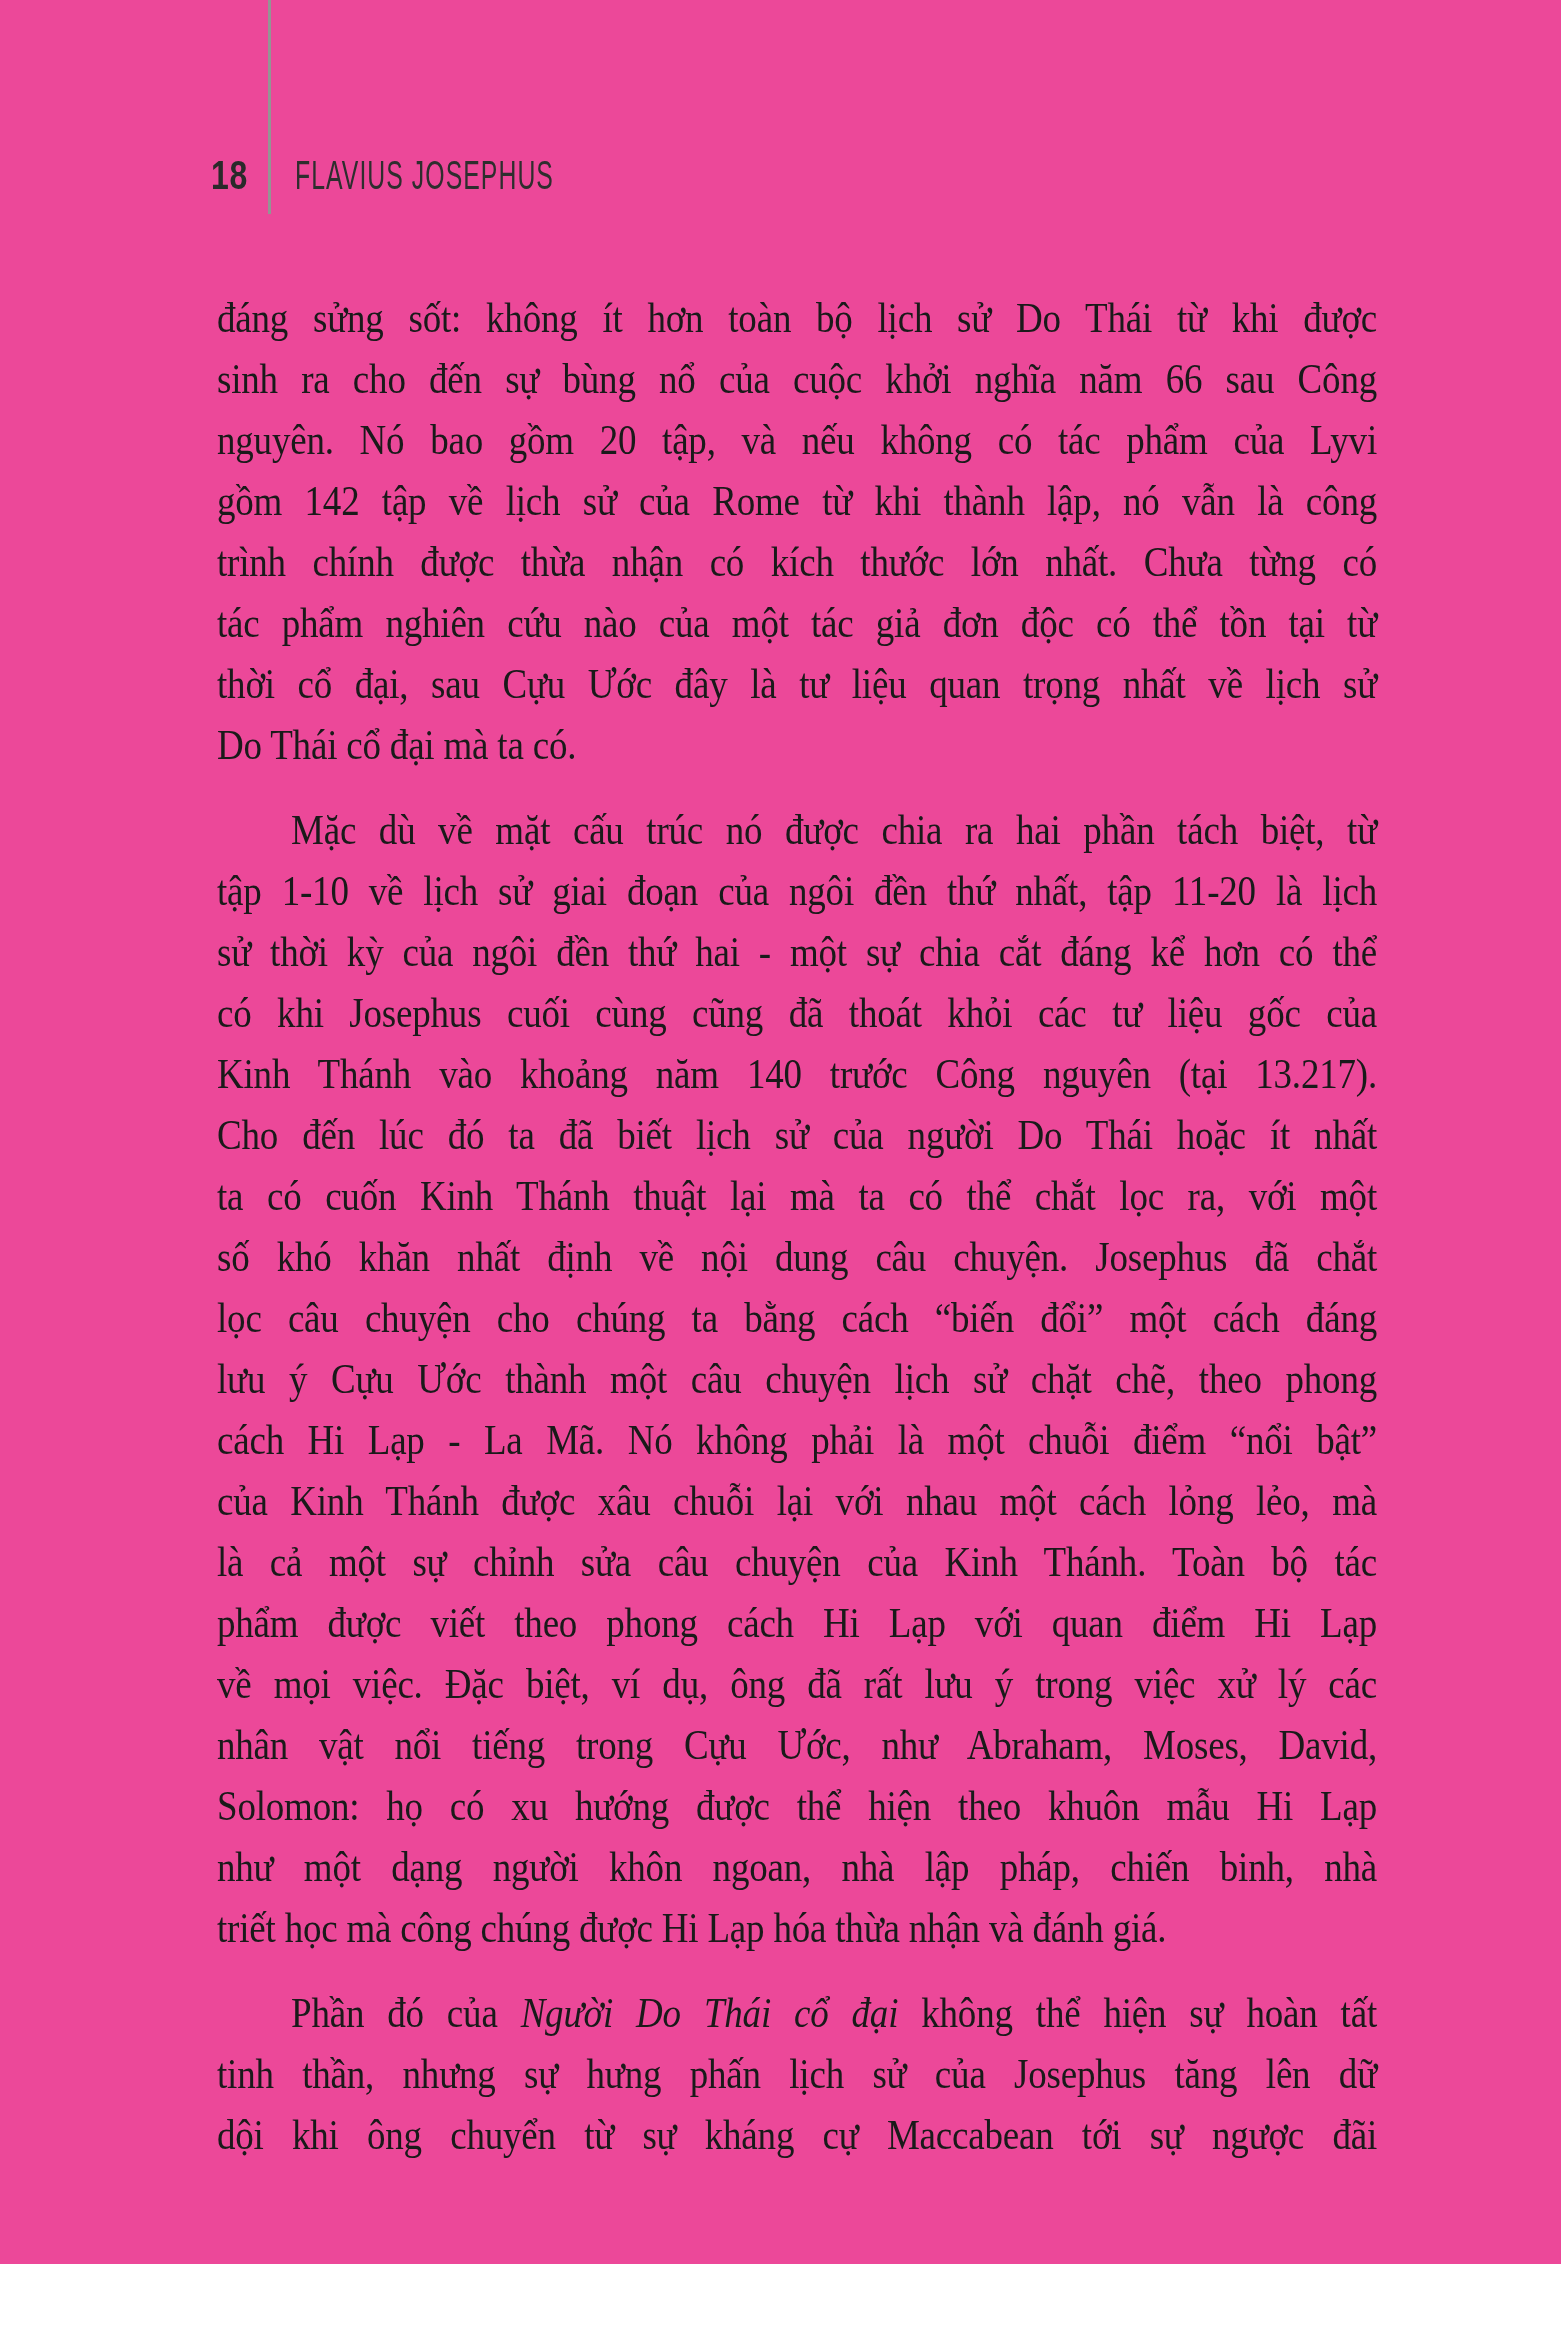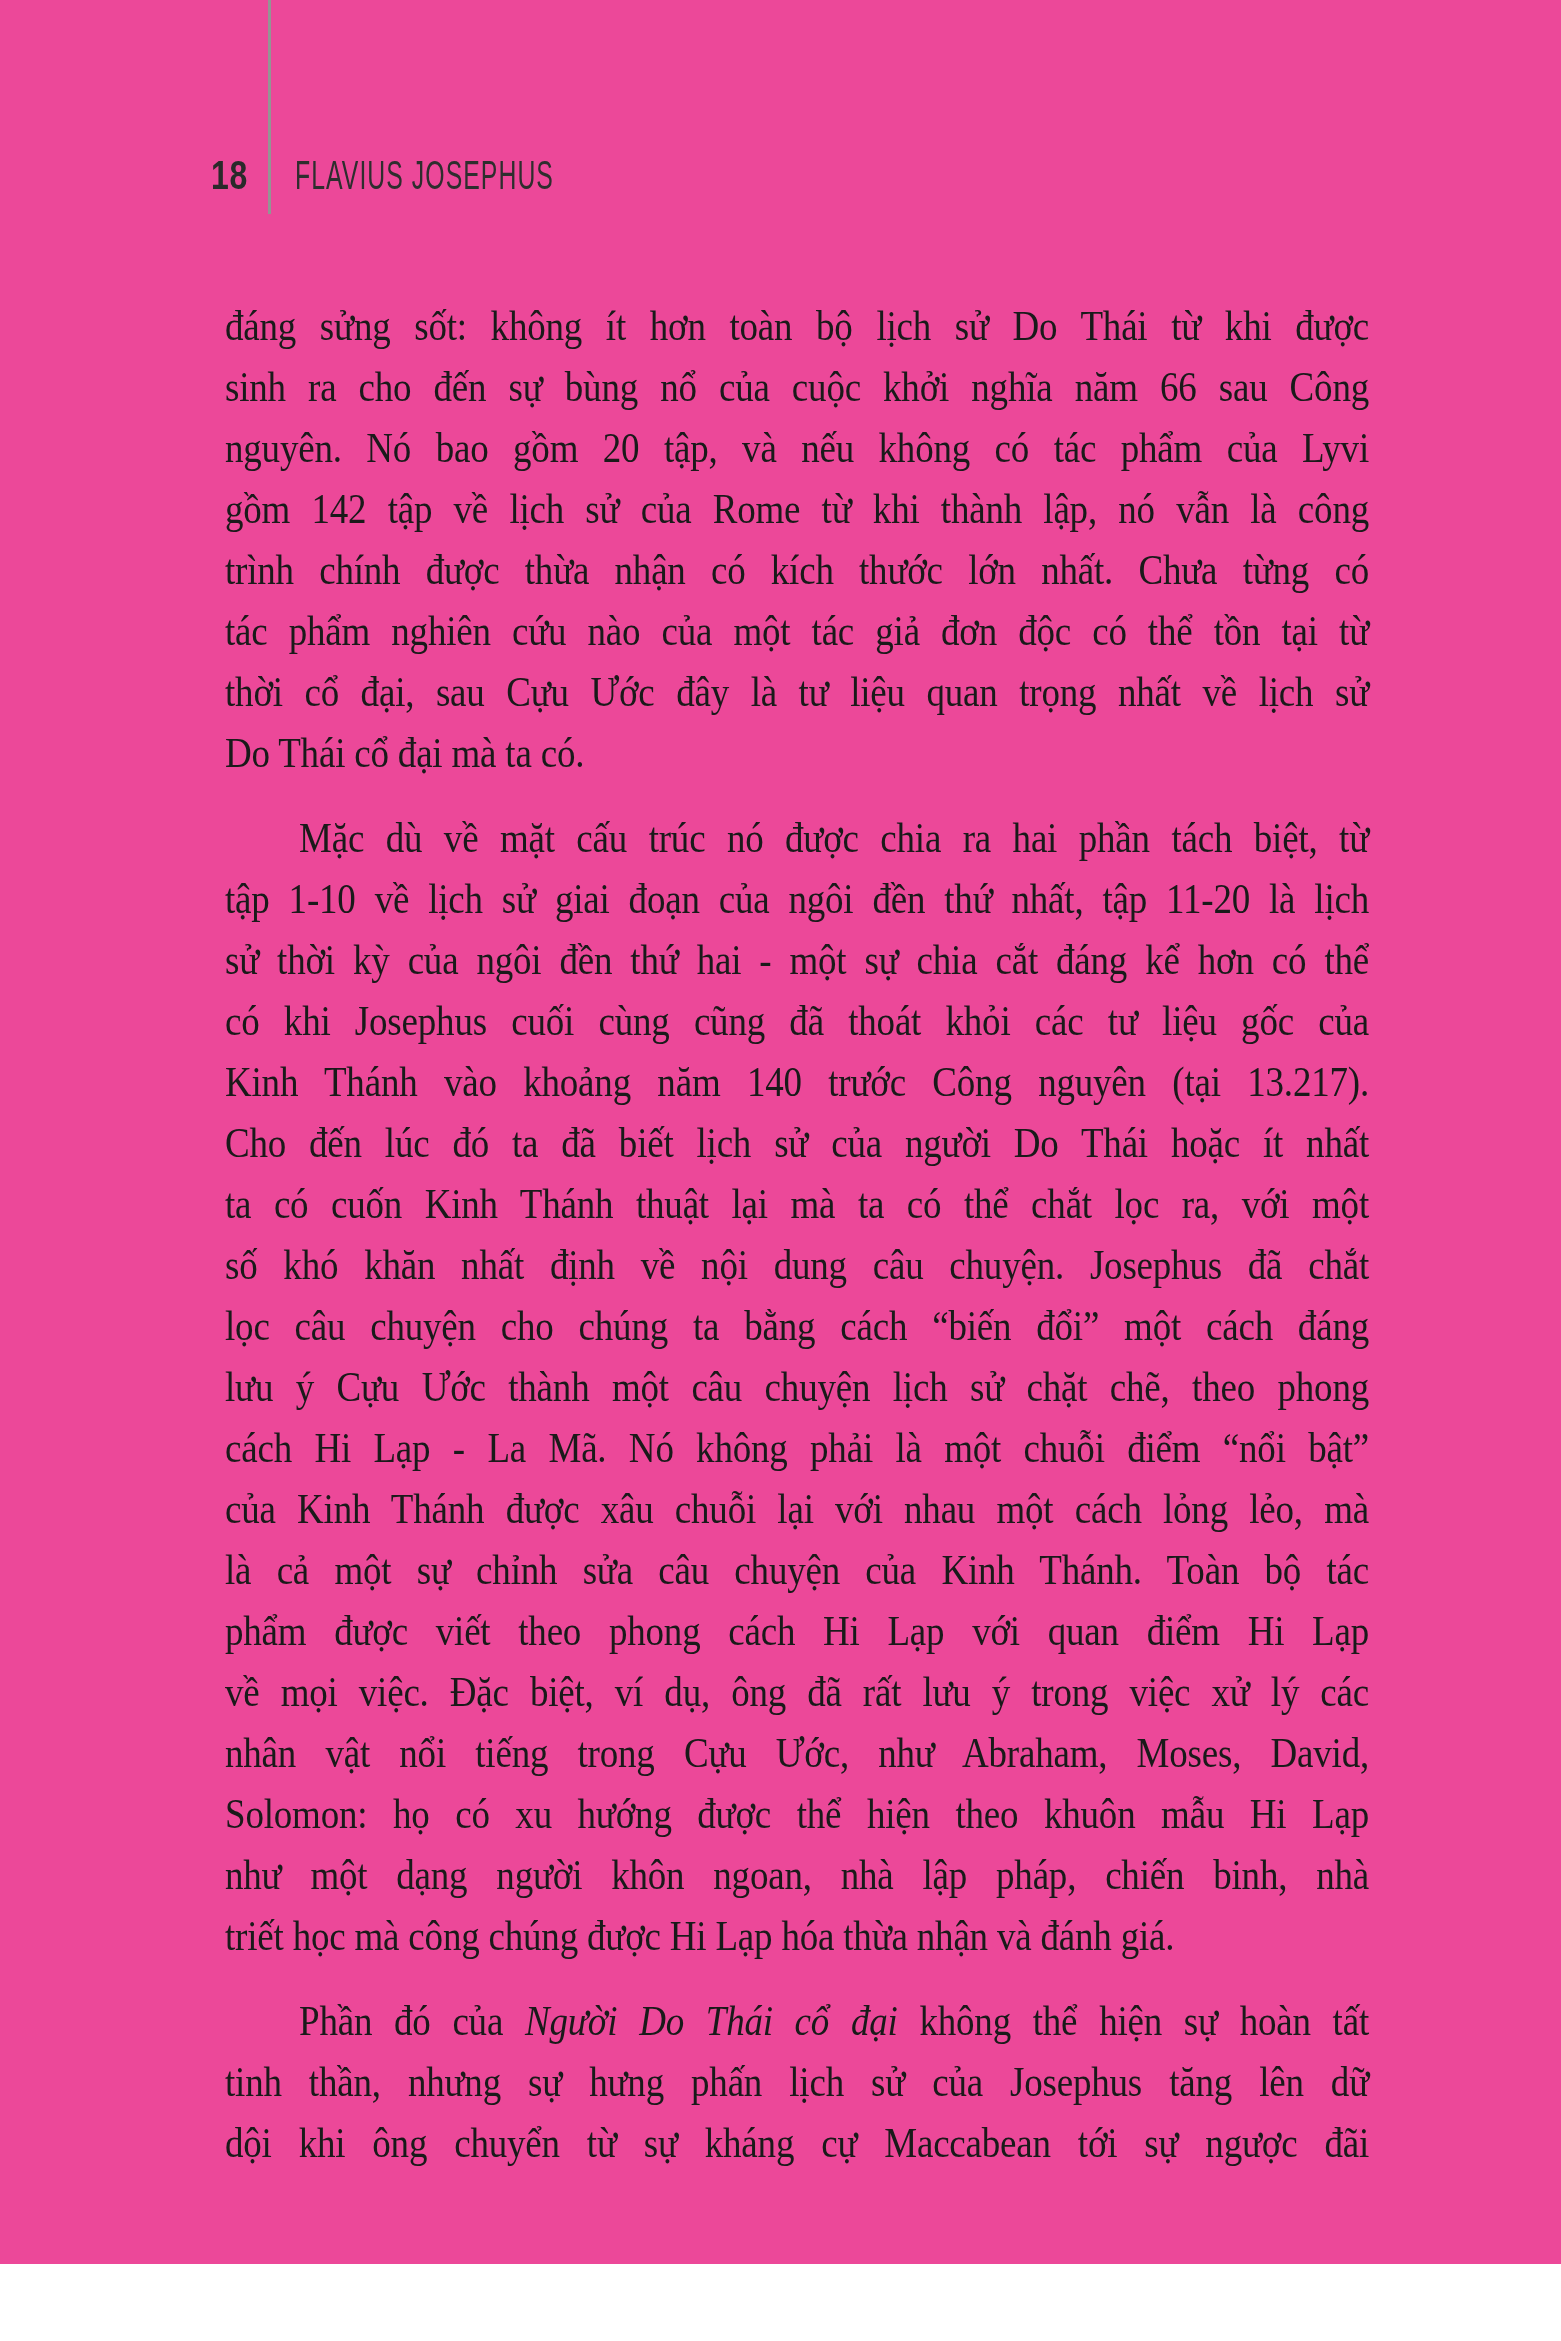--- a/index.html
+++ b/index.html
@@ -49,21 +49,21 @@
   }
   .body-text {
     position: absolute;
     left: 213px;
     top: 283px;
     width: 1168px;
     color: #1a1a1a;
     font-size: 37px;
     letter-spacing: -0.2px;
   }
-  .para { margin: 12px; font-family: Liberation Serif, serif; }
+  .para { margin: 4px; font-family: Liberation Serif, serif; }
   .para + .para { margin-top: 24px; }
   .tline {
     height: 61px;
     line-height: 61px;
     text-align: justify;
     text-align-last: justify;
     transform: scaleY(1.16);
   }
   .tline.lastline { text-align-last: left; }
   .tline.indent { padding-left: 74px; }

